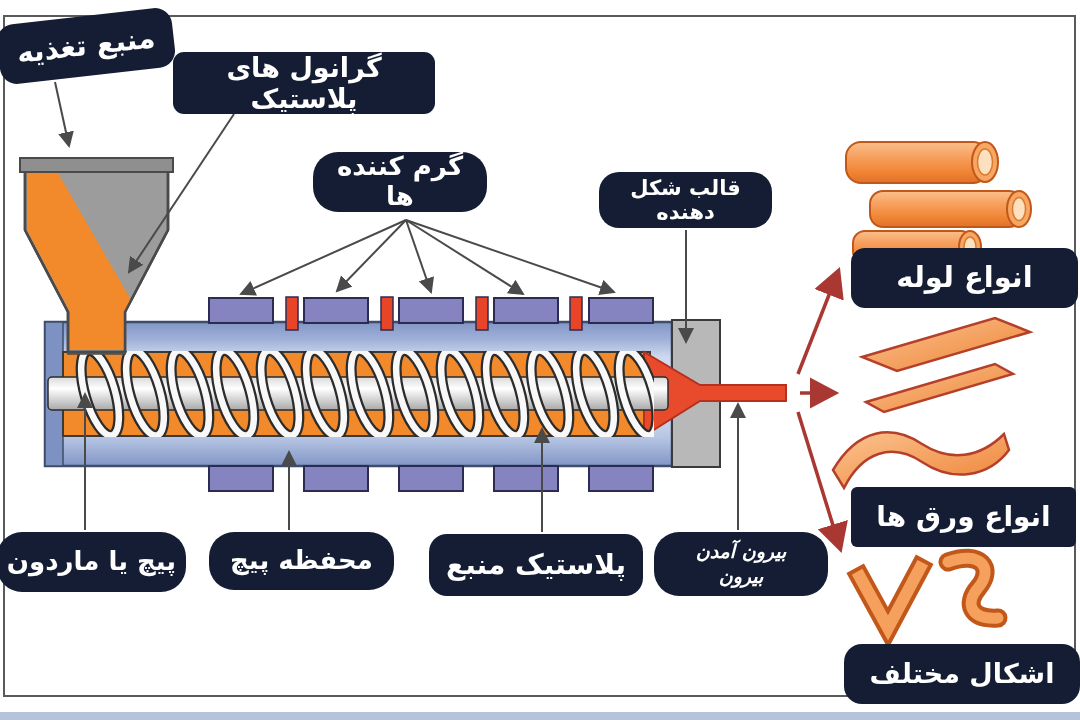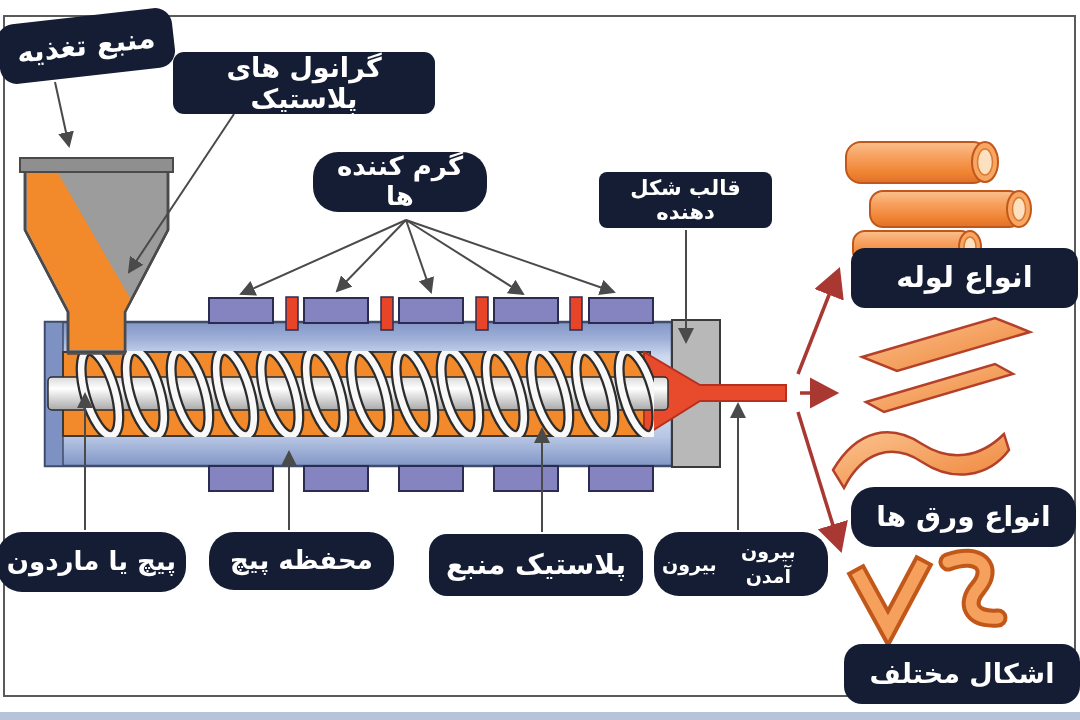--- a/index.html
+++ b/index.html
@@ -18,28 +18,28 @@
   #diagram-svg{position:absolute;left:0;top:0;z-index:2;}
   .lbl{
     position:absolute;z-index:3;background:#141d33;color:#ffffff;
     border-radius:25px;display:flex;align-items:center;justify-content:center;
     font-weight:bold;text-align:center;direction:rtl;line-height:1.15;
     box-sizing:border-box;padding:2px 8px;
   }
   .lbl-feed   {left:-2px; top:16px;  width:176px;height:60px;font-size:28px;transform:rotate(-6.5deg);border-radius:17px;}
   .lbl-gran   {left:173px;top:52px;  width:262px;height:62px;font-size:27px;border-radius:11px;}
   .lbl-heat   {left:313px;top:152px; width:174px;height:60px;font-size:26px;}
-  .lbl-die    {left:599px;top:172px; width:173px;height:56px;font-size:21px;border-radius:8px;}
+  .lbl-die    {left:599px;top:172px; width:173px;height:56px;font-size:21px;border-radius:20px;}
   .lbl-pipes  {left:851px;top:248px; width:227px;height:60px;font-size:29px;border-radius:14px;}
-  .lbl-sheets {left:851px;top:487px; width:225px;height:60px;font-size:28px;border-radius:23px;}
+  .lbl-sheets {left:851px;top:487px; width:225px;height:60px;font-size:28px;border-radius:6px;}
   .lbl-shapes {left:844px;top:644px; width:236px;height:60px;font-size:27px;border-radius:18px;}
   .lbl-screw  {left:-3px; top:532px; width:189px;height:60px;font-size:26px;}
   .lbl-chamber{left:209px;top:532px; width:185px;height:58px;font-size:26px;}
   .lbl-molten {left:429px;top:534px; width:214px;height:62px;font-size:28px;border-radius:18px;}
-  .lbl-exit   {left:654px;top:532px; width:174px;height:64px;font-size:19px;flex-direction:row;line-height:1.3;}
+  .lbl-exit   {left:654px;top:532px; width:174px;height:64px;font-size:19px;flex-direction:column;line-height:1.3;font-style:italic;}
 </style>
 </head>
 <body>
 
 <div id="stage">
   <div id="frame"></div>
   <div id="bottom-strip"></div>
 
   <svg id="diagram-svg" width="1080" height="720" viewBox="0 0 1080 720">
     <defs>

